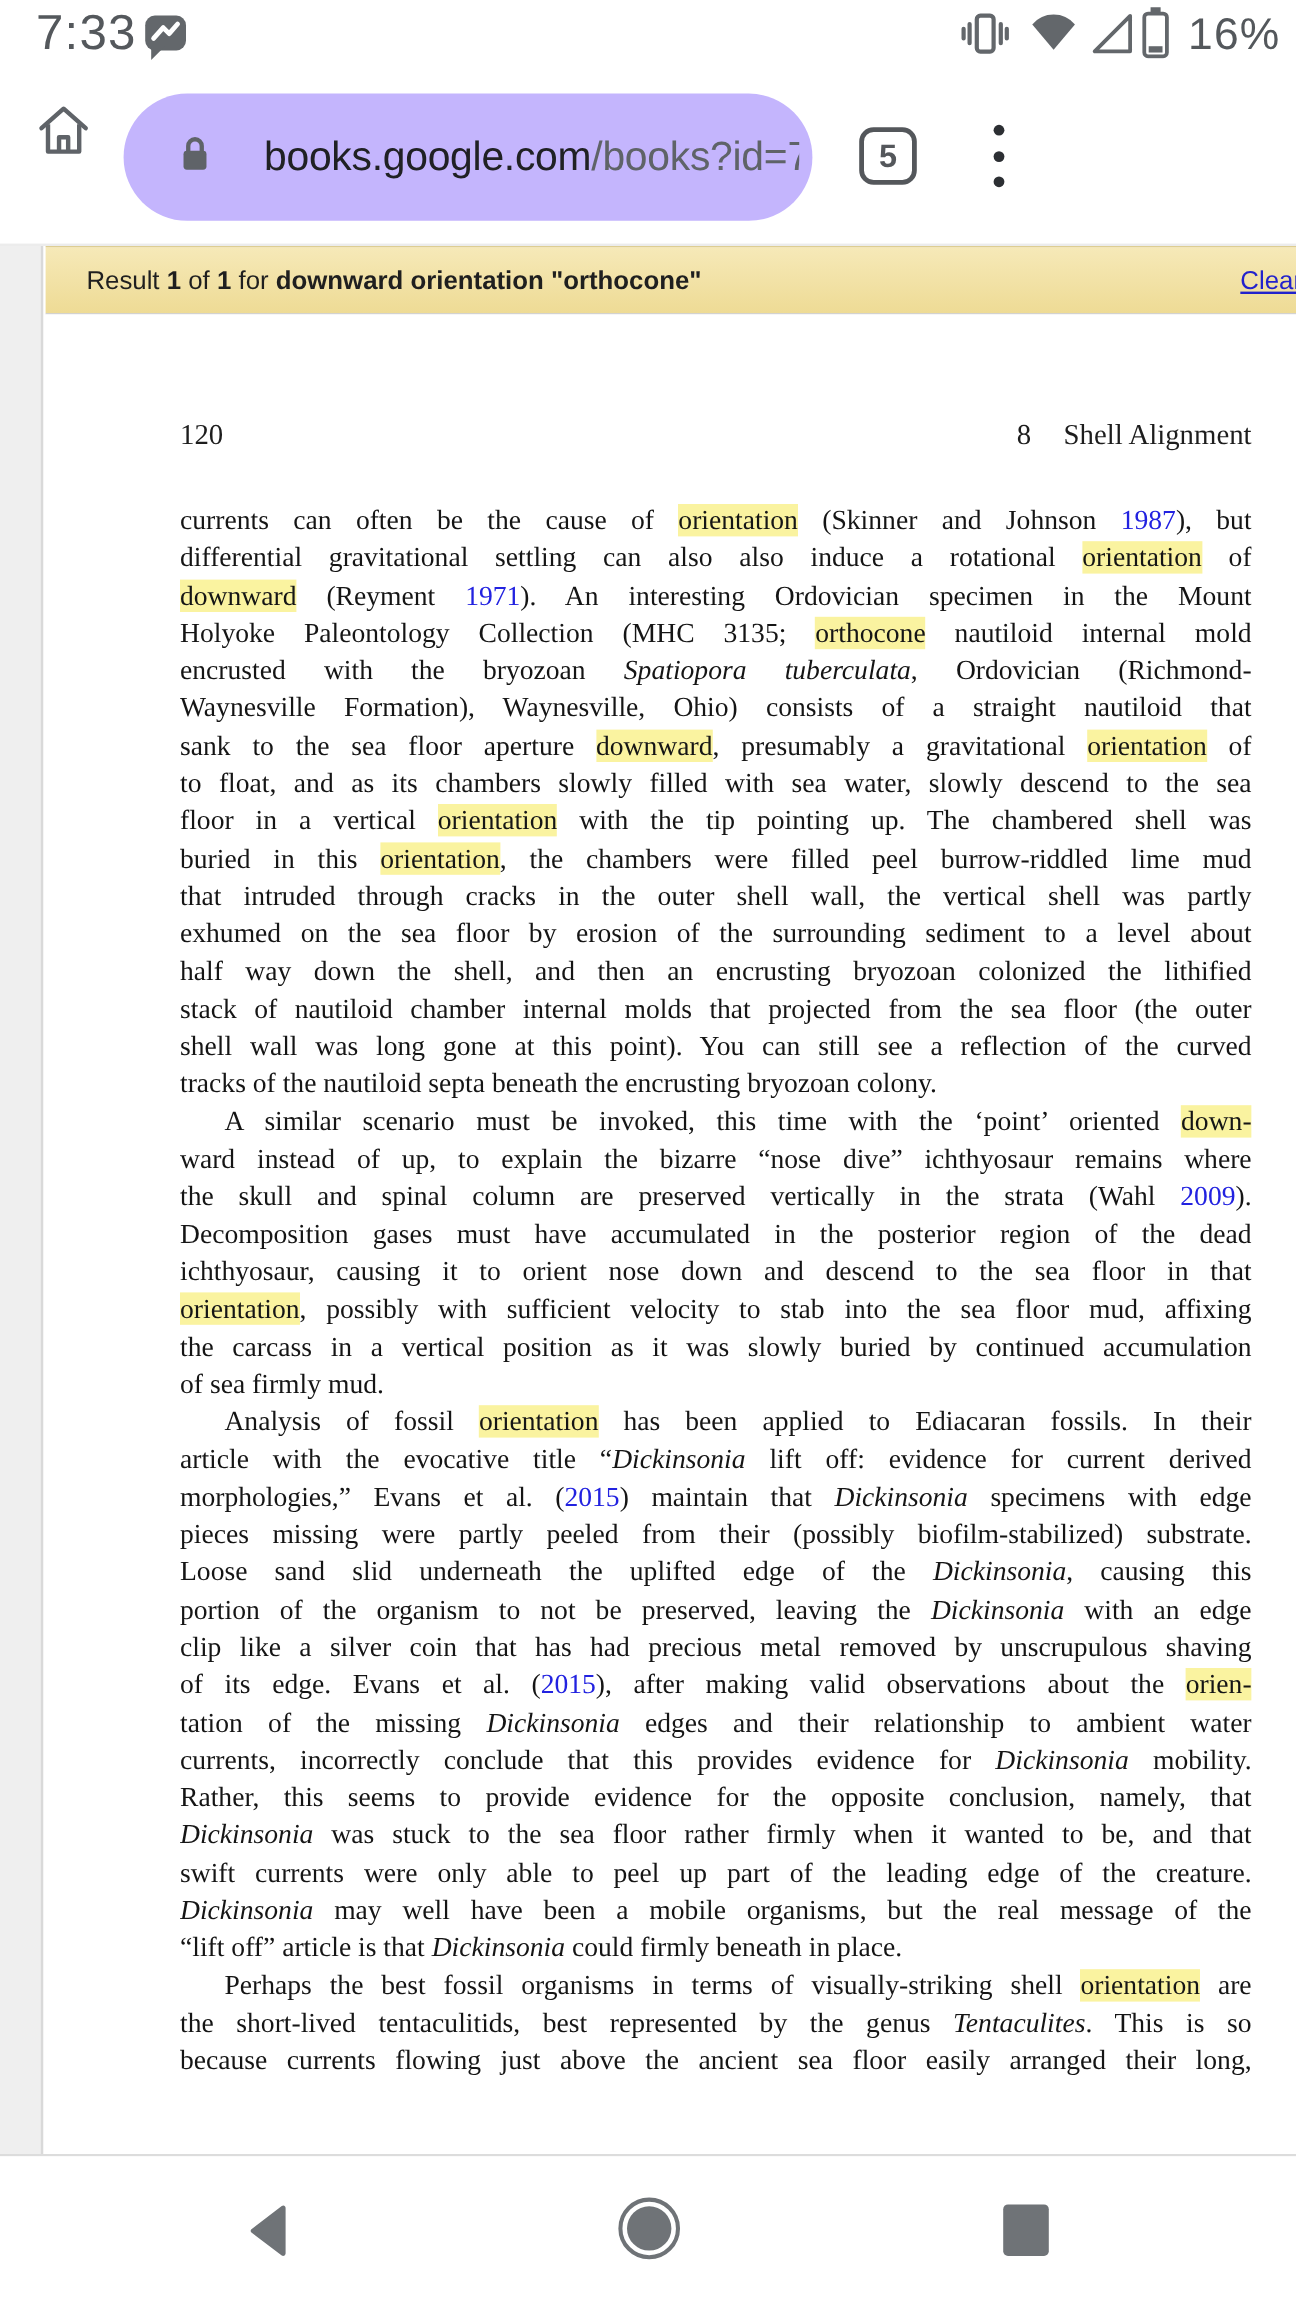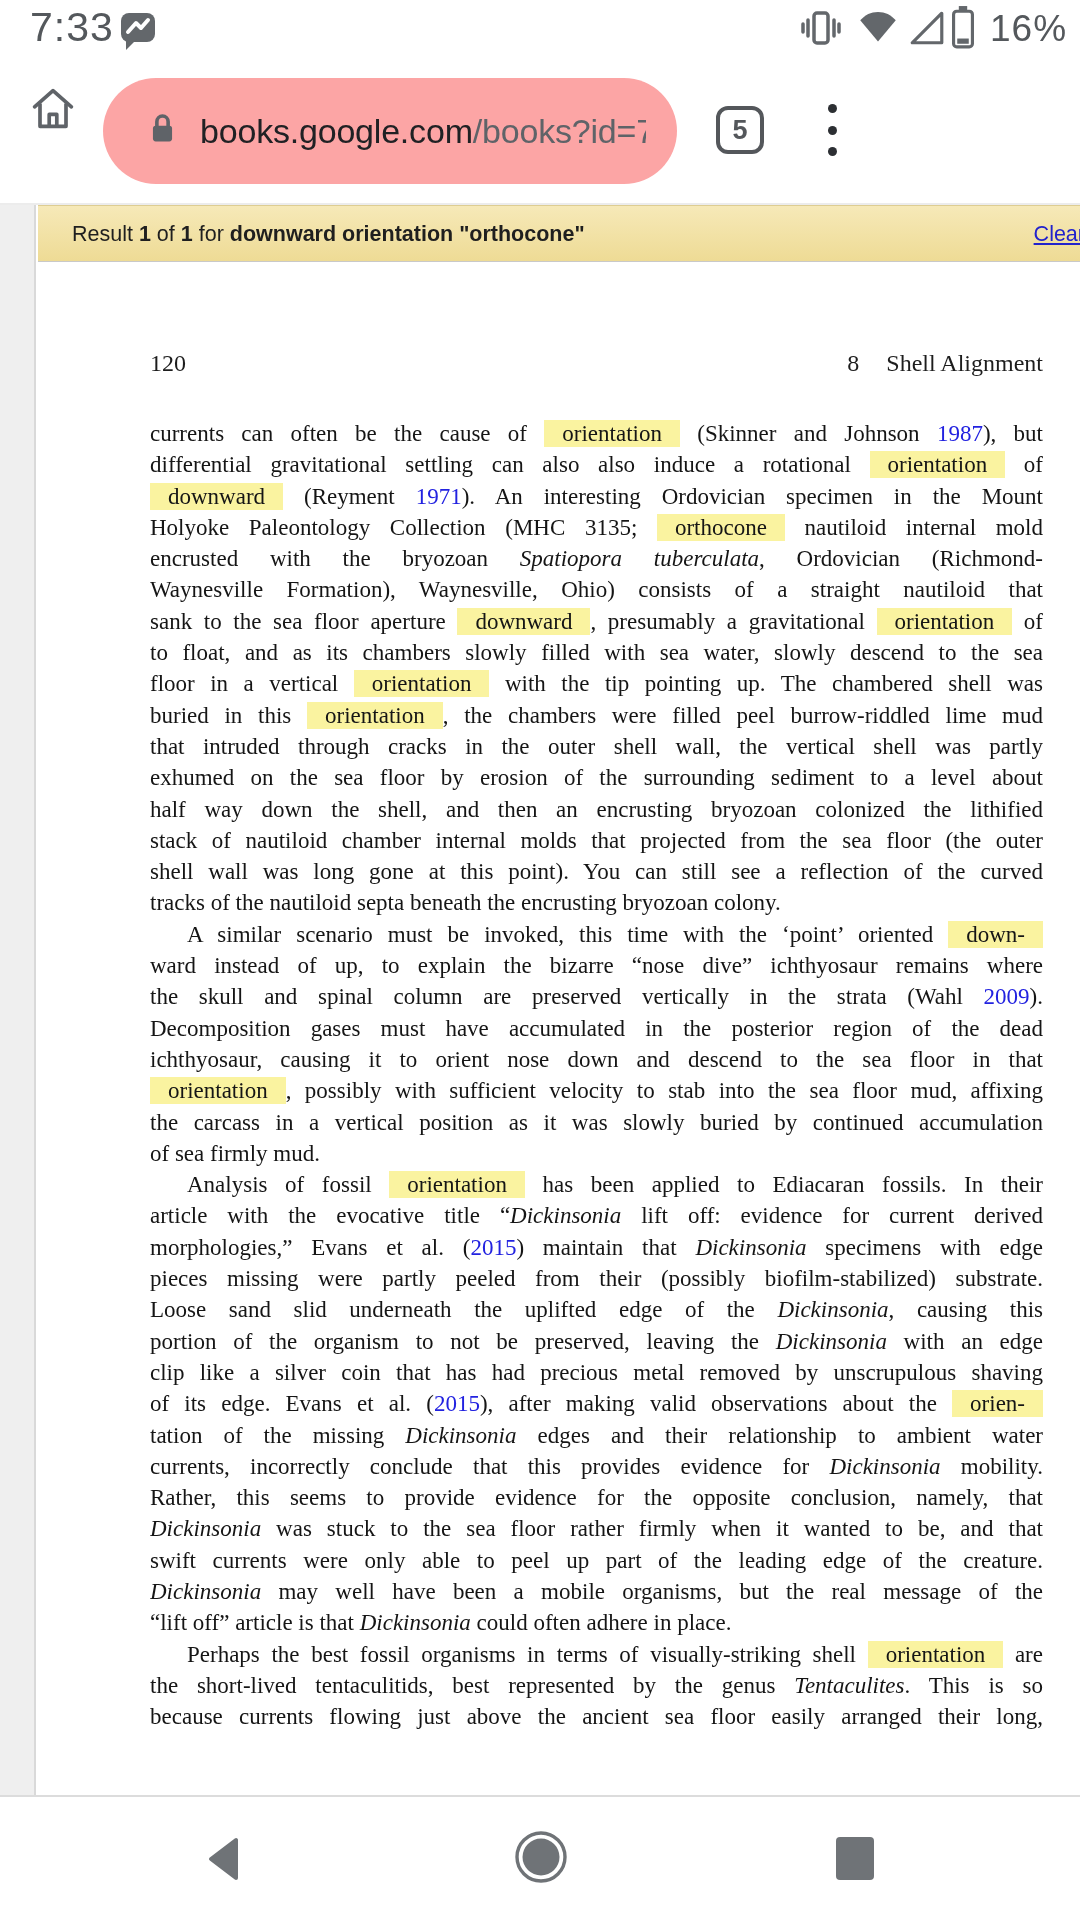--- a/index.html
+++ b/index.html
@@ -9,21 +9,21 @@
   
   .status-bar{position:absolute;left:0;top:0;width:1080px;height:56px;background:#fff;}
   .st-time{position:absolute;left:30px;top:4px;font-size:41px;color:#54585c;letter-spacing:1px;}
   .st-ic{position:absolute;top:8px;}
 
   
   .toolbar{position:absolute;left:0;top:56px;width:1080px;height:147px;background:#fff;
            border-bottom:2px solid #ececec;}
   .home-btn{position:absolute;left:27px;top:27px;width:52px;height:52px;}
   .url-pill{position:absolute;left:103px;top:22px;width:574px;height:106px;border-radius:53px;
-            background:#fca5a5;display:flex;align-items:center;padding-left:46px;box-sizing:border-box;}
+            background:#c4b5fd;display:flex;align-items:center;padding-left:46px;box-sizing:border-box;gap:20px;}
   .url-wrap{margin-left:24px;max-width:446px;overflow:hidden;white-space:nowrap;
             font-size:34px;letter-spacing:-0.2px;}
   .url-domain{color:#202124;}
   .url-path{color:#5f6368;}
   .tab-btn{position:absolute;left:716px;top:50px;width:40px;height:40px;border:4px solid #54575b;
            border-radius:12px;color:#54575b;font-size:27px;font-weight:bold;text-align:center;
            line-height:40px;}
   .menu-btn{position:absolute;left:812px;top:46px;width:40px;height:56px;display:flex;
             flex-direction:column;align-items:center;justify-content:space-between;padding:2px 0;box-sizing:border-box;}
   .dot{width:9px;height:9px;border-radius:50%;background:#2c2f33;}
@@ -46,21 +46,21 @@
   .page-header{position:absolute;top:88px;left:112px;width:893px;display:flex;
                justify-content:space-between;font-family:"Liberation Serif",serif;
                font-size:24px;color:#1d1d1d;gap:11px;}
   .ph-right{display:flex;}
   .ph-chnum{margin-right:27px;}
   .book-body{position:absolute;top:156px;left:112px;width:893px;}
   .bl{width:893px;height:31.3px;overflow:hidden;text-align:justify;text-align-last:justify;
       font-family:"Liberation Serif",serif;font-size:23px;line-height:31.3px;color:#151515;}
   .bl.end{text-align-last:left;}
   .bl.ind{text-indent:37px;}
-  .hl{background:#faf3a0;padding:1px 18px;}
+  .hl{background:#faf3a0;padding:1px 0;}
   .it{font-style:italic;}
   .lk{color:#2222e0;}
 
   
   .nav-sep{position:absolute;left:0;top:1795px;width:1080px;height:2px;background:#dcdcdc;}
   .nav-bar{position:absolute;left:0;top:1797px;width:1080px;height:123px;background:#fff;}
   .nav-ic{position:absolute;top:36px;}
 </style>
 </head>
 <body>
@@ -176,21 +176,21 @@
         <div class="bl"><span>Loose sand slid underneath the uplifted edge of the </span><span class="it">Dickinsonia</span><span>, causing this</span></div>
         <div class="bl"><span>portion of the organism to not be preserved, leaving the </span><span class="it">Dickinsonia</span><span> with an edge</span></div>
         <div class="bl"><span>clip like a silver coin that has had precious metal removed by unscrupulous shaving</span></div>
         <div class="bl"><span>of its edge. Evans et al. (</span><span class="lk">2015</span><span>), after making valid observations about the </span><span class="hl">orien-</span></div>
         <div class="bl"><span>tation of the missing </span><span class="it">Dickinsonia</span><span> edges and their relationship to ambient water</span></div>
         <div class="bl"><span>currents, incorrectly conclude that this provides evidence for </span><span class="it">Dickinsonia</span><span> mobility.</span></div>
         <div class="bl"><span>Rather, this seems to provide evidence for the opposite conclusion, namely, that</span></div>
         <div class="bl"><span class="it">Dickinsonia</span><span> was stuck to the sea floor rather firmly when it wanted to be, and that</span></div>
         <div class="bl"><span>swift currents were only able to peel up part of the leading edge of the creature.</span></div>
         <div class="bl"><span class="it">Dickinsonia</span><span> may well have been a mobile organisms, but the real message of the</span></div>
-        <div class="bl end"><span>“lift off” article is that </span><span class="it">Dickinsonia</span><span> could often adhere in place.</span></div>
+        <div class="bl end"><span>“lift off” article is that </span><span class="it">Dickinsonia</span><span> could firmly beneath in place.</span></div>
         <div class="bl ind"><span>Perhaps the best fossil organisms in terms of visually-striking shell </span><span class="hl">orientation</span><span> are</span></div>
         <div class="bl"><span>the short-lived tentaculitids, best represented by the genus </span><span class="it">Tentaculites</span><span>. This is so</span></div>
         <div class="bl"><span>because currents flowing just above the ancient sea floor easily arranged their long,</span></div>
       </div>
   </div>
 
   <div class="nav-sep"></div>
   <div class="nav-bar">
     <span class="nav-ic" style="left:205px;top:38px;">
       <svg width="40" height="48" viewBox="0 0 40 48">

